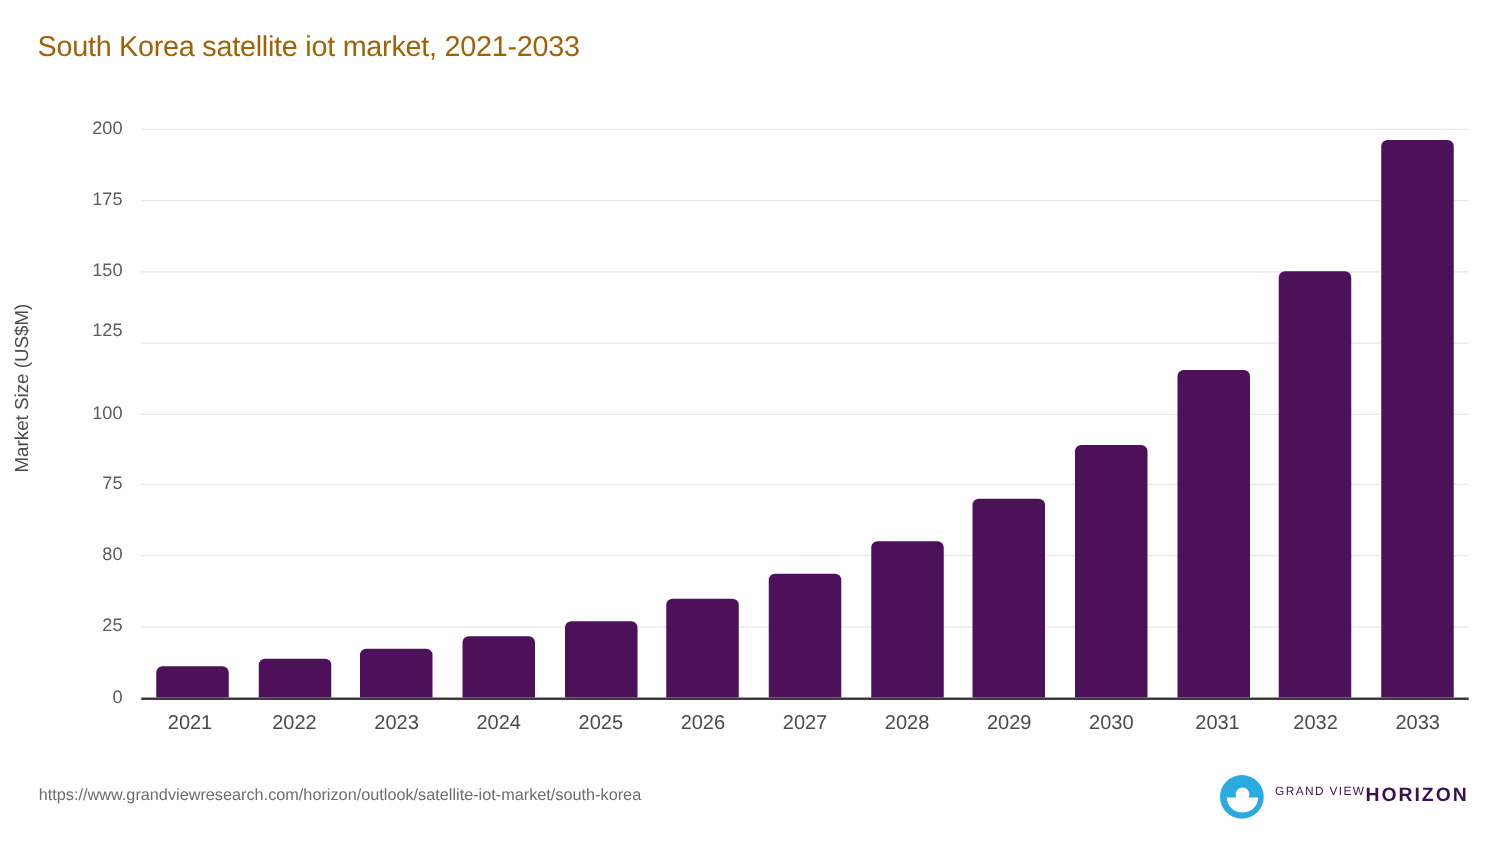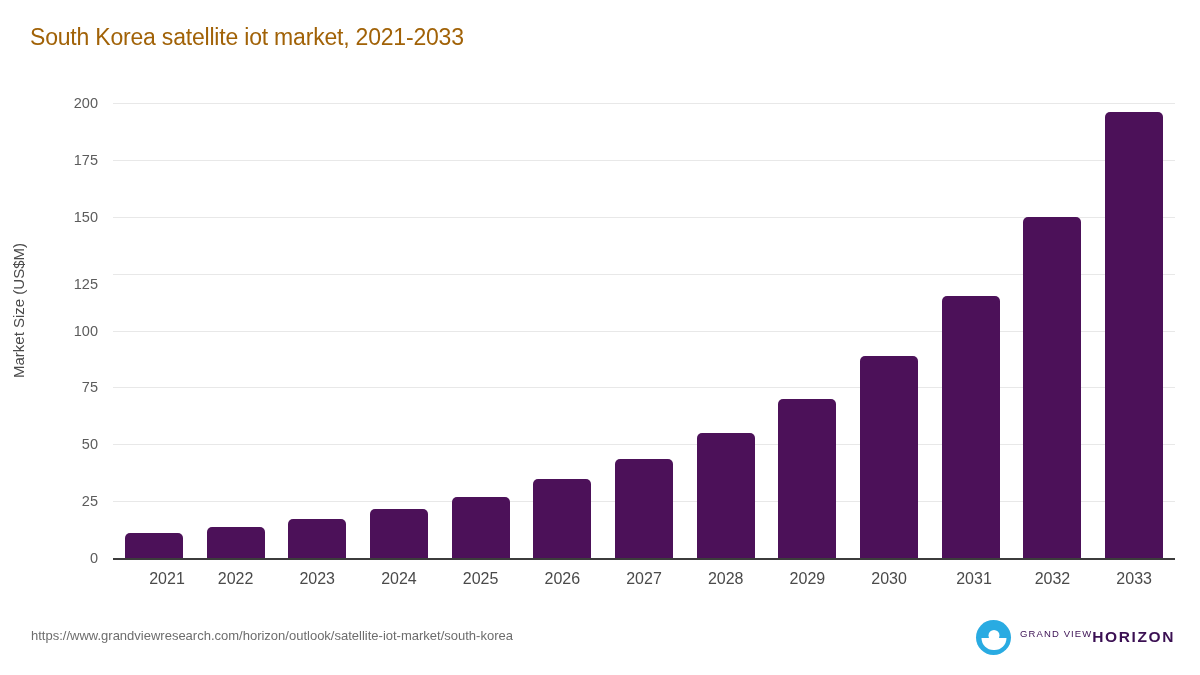--- a/index.html
+++ b/index.html
@@ -193,24 +193,24 @@
 <body>
 
 <div class="page">
 
   <div class="chart-title">South Korea satellite iot market, 2021-2033</div>
 
   <div class="y-ticks" id="y-ticks">
       <div class="y-tick-label" style="top: 103px;">200</div>
       <div class="y-tick-label" style="top: 159.875px; margin-left: 16px;">175</div>
       <div class="y-tick-label" style="top: 216.75px;">150</div>
-      <div class="y-tick-label" style="top: 284px; margin-left: 10px;">125</div>
+      <div class="y-tick-label" style="top: 265px; margin-left: 10px;">125</div>
       <div class="y-tick-label" style="top: 330.5px;">100</div>
       <div class="y-tick-label" style="top: 387.375px;">75</div>
-      <div class="y-tick-label" style="top: 444.25px;">50</div>
+      <div class="y-tick-label" style="top: 444.25px;">80</div>
       <div class="y-tick-label" style="top: 501.125px;">25</div>
       <div class="y-tick-label" style="top: 558px;">0</div>
     </div>
 
   <div class="y-axis-title">Market Size (US$M)</div>
 
   <div class="plot-area" id="plot-area">
       <div class="gridline" style="top: 0px;"></div>
       <div class="gridline" style="top: 56.875px;"></div>
       <div class="gridline" style="top: 113.75px;"></div>
@@ -260,21 +260,21 @@
       </div>
       <div class="bar-slot" style="left: 898.615px; width: 81.6923px;">
         <div class="bar" title="2032: 150" style="height: 341.25px; background: rgb(76, 17, 89);"></div>
       </div>
       <div class="bar-slot" style="left: 980.308px; width: 81.6923px;">
         <div class="bar" title="2033: 196" style="height: 445.9px; background: rgb(76, 17, 89);"></div>
       </div>
     </div>
 
   <div class="x-labels" id="x-labels">
-      <div class="x-tick-label" style="left: 54px;">2021</div>
+      <div class="x-tick-label" style="left: 39px;">2021</div>
       <div class="x-tick-label" style="left: 122.538px;">2022</div>
       <div class="x-tick-label" style="left: 204.231px;">2023</div>
       <div class="x-tick-label" style="left: 285.923px;">2024</div>
       <div class="x-tick-label" style="left: 367.615px;">2025</div>
       <div class="x-tick-label" style="left: 449.308px;">2026</div>
       <div class="x-tick-label" style="left: 531px;">2027</div>
       <div class="x-tick-label" style="left: 612.692px;">2028</div>
       <div class="x-tick-label" style="left: 694.385px;">2029</div>
       <div class="x-tick-label" style="left: 776.077px;">2030</div>
       <div class="x-tick-label" style="left: 861px;">2031</div>

